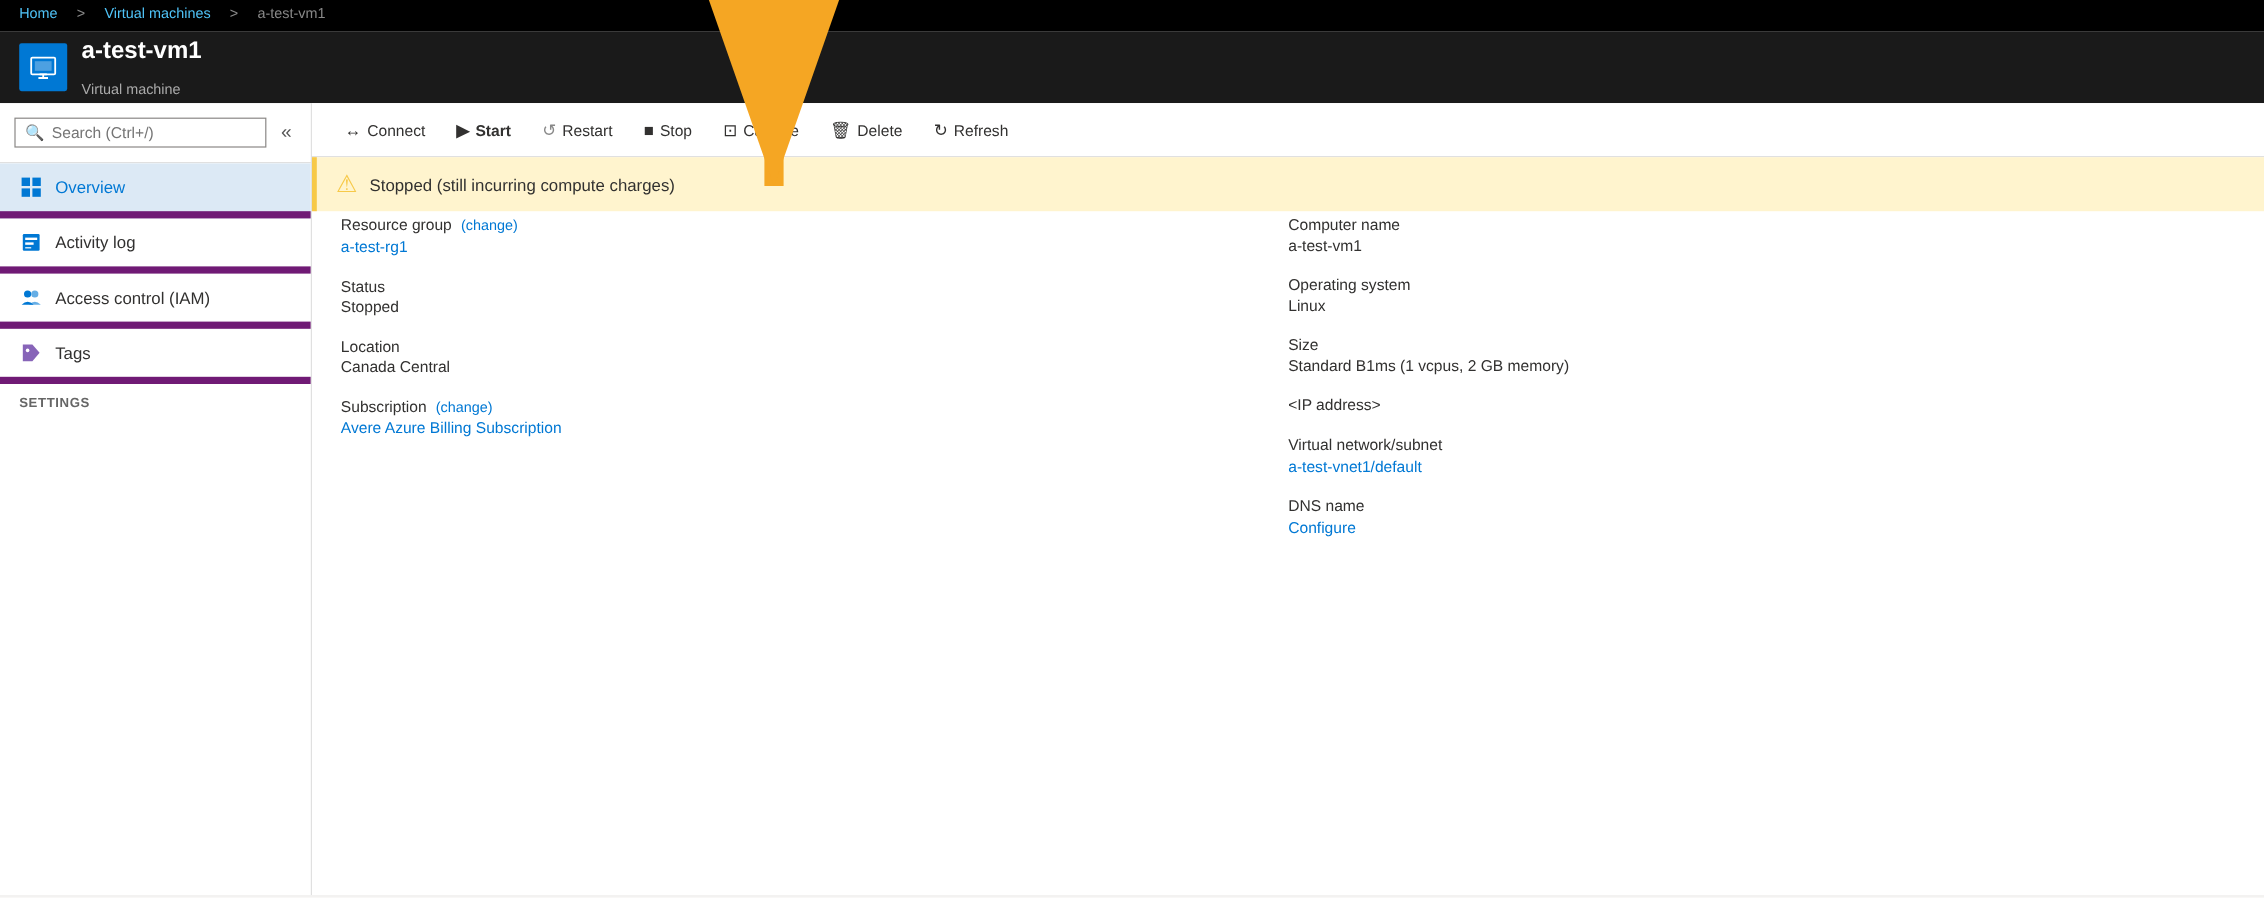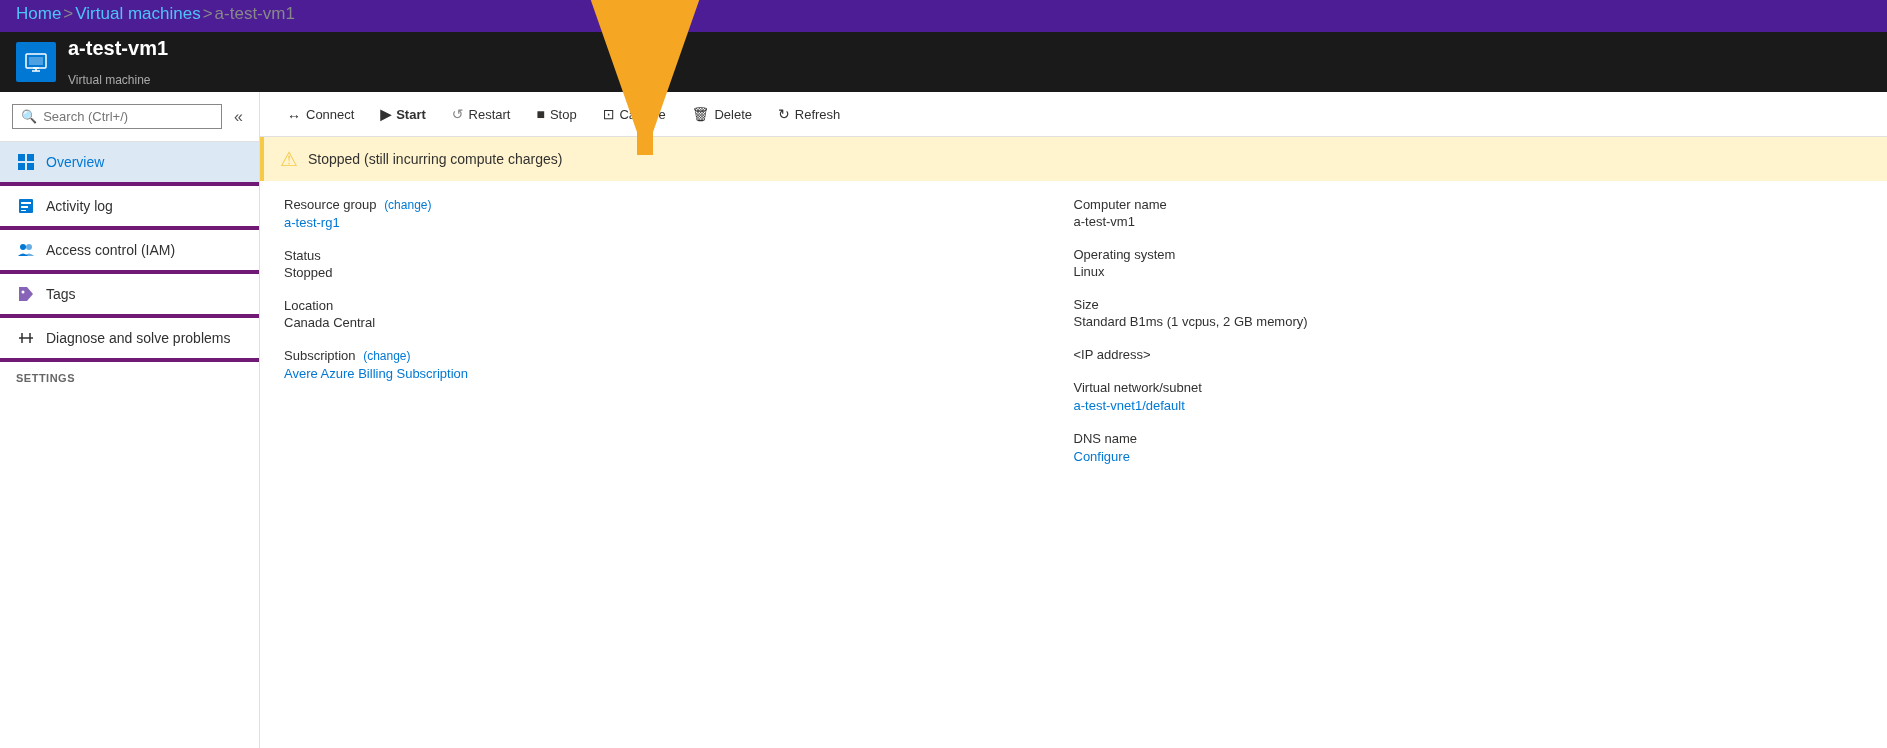--- a/index.html
+++ b/index.html
@@ -20,27 +20,27 @@
       background: #0078d4;
       display: flex; align-items: center; justify-content: center;
       border-radius: 2px;
     }
     .vm-icon svg { width: 24px; height: 24px; }
     .header-title h1 { font-size: 20px; font-weight: 600; color: white; }
     .header-title p { font-size: 12px; color: #aaa; margin-top: 13px; }
 
     
     .breadcrumb {
-      background: #4c1d95;
+      background: #000000;
       padding: 4px 16px 8px 16px;
-      font-size: 17px;
+      font-size: 12px;
       color: #aaa;
       display: flex;
       align-items: center;
-      gap: 2px;
+      gap: 16px;
     }
     .breadcrumb a { color: #4fc3f7; text-decoration: none; }
     .breadcrumb span { color: #888; }
 
     
     .main-layout {
       display: flex;
       height: calc(748px - 88px);
     }
 
@@ -84,21 +84,21 @@
       font-size: 16px;
       padding: 2px 4px;
     }
     .nav-items { flex: 1; overflow-y: auto; }
     .nav-item {
       display: flex;
       align-items: center;
       gap: 10px;
       padding: 10px 16px;
       cursor: pointer;
-      border-bottom: 4px solid #701a75;
+      border-bottom: 6px solid #701a75;
       font-size: 14px;
       color: #323130;
     }
     .nav-item.active { background: #dce9f5; color: #0078d4; }
     .nav-item .nav-icon { width: 20px; height: 20px; display: flex; align-items: center; justify-content: center; flex-shrink: 0; }
     .section-header {
       padding: 10px 16px 4px 16px;
       font-size: 11px;
       font-weight: 700;
       color: #666;
@@ -149,21 +149,21 @@
       font-size: 14px;
       color: #323130;
     }
     .warning-icon { color: #f7c948; font-size: 20px; }
 
     
     .details-grid {
       display: grid;
       grid-template-columns: 1fr 1fr;
       gap: 0;
-      padding: 16px 24px;
+      padding: 4px 24px;
       flex: 1;
       overflow-y: auto;
     }
     .detail-col { display: flex; flex-direction: column; gap: 0; }
     .detail-item {
       margin-bottom: 18px;
     }
     .detail-label { font-size: 13px; color: #323130; margin-bottom: 2px; }
     .detail-value { font-size: 13px; color: #323130; }
     .detail-value.link { color: #0078d4; cursor: pointer; text-decoration: none; }
@@ -248,30 +248,20 @@
       <div class="nav-item">
         <span class="nav-icon">
           <svg width="18" height="18" viewBox="0 0 18 18" fill="none">
             <path d="M2 2 L10 2 L16 9 L10 16 L2 16 Z" fill="#8764b8"></path>
             <circle cx="6" cy="7" r="1.5" fill="white"></circle>
           </svg>
         </span>
         <span>Tags</span>
       </div>
 
-      <div class="nav-item">
-        <span class="nav-icon">
-          <svg width="18" height="18" viewBox="0 0 18 18" fill="none">
-            <line x1="2" y1="9" x2="16" y2="9" stroke="#323130" stroke-width="1.5"></line>
-            <line x1="5" y1="4" x2="5" y2="14" stroke="#323130" stroke-width="1.5"></line>
-            <line x1="13" y1="4" x2="13" y2="14" stroke="#323130" stroke-width="1.5"></line>
-          </svg>
-        </span>
-        <span>Diagnose and solve problems</span>
-      </div>
 
       <div class="section-header">SETTINGS</div>
     </div>
   </div>
 
   <div class="content-area">
 
     <div class="toolbar">
       <button class="toolbar-btn">
         <span class="btn-icon">↔</span>

